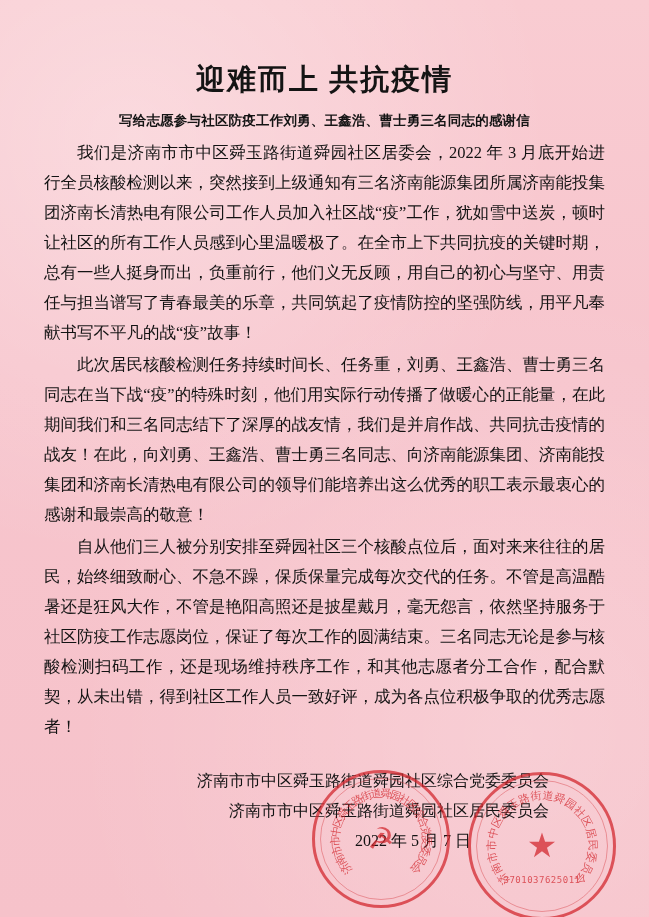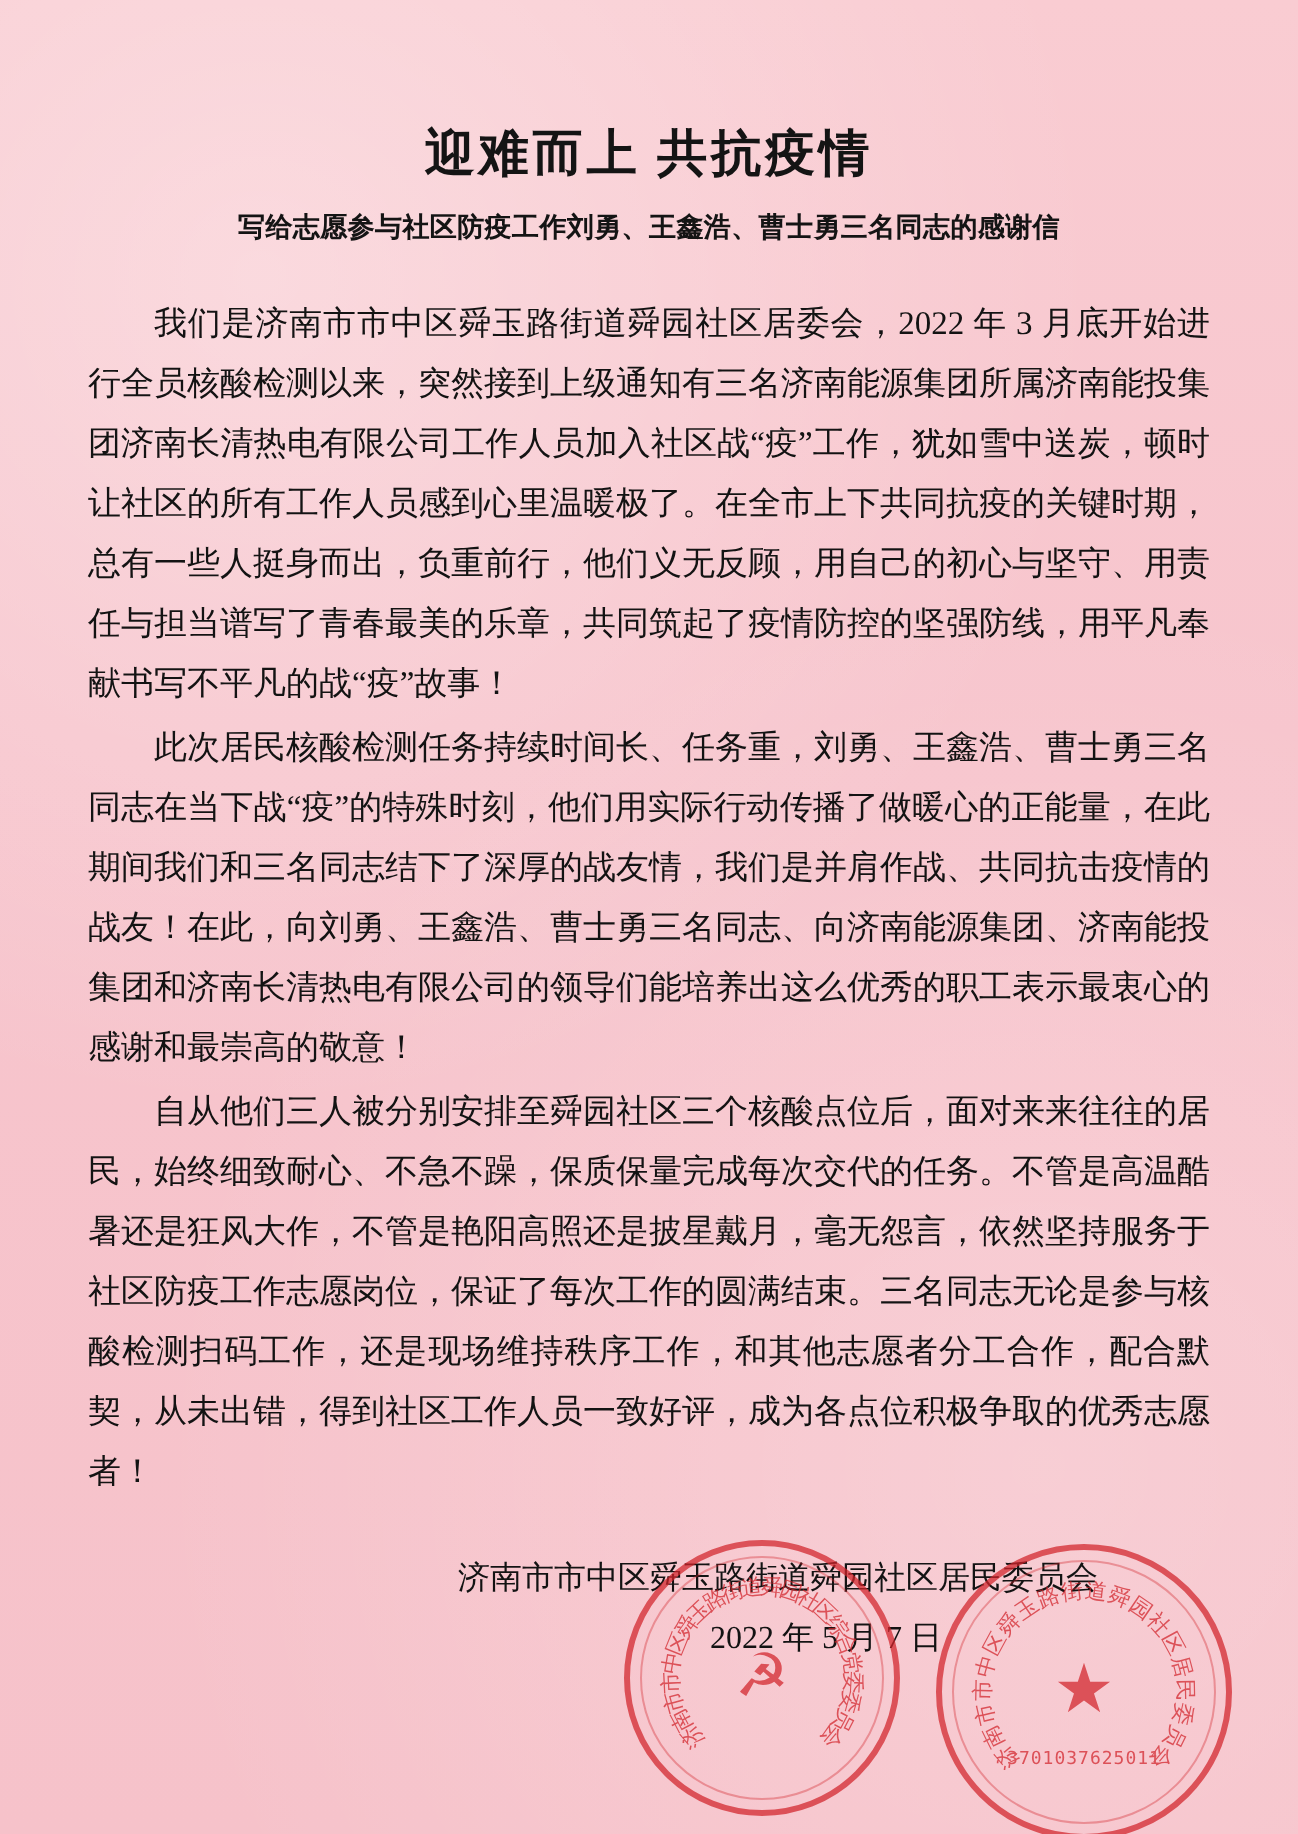--- a/index.html
+++ b/index.html
@@ -17,34 +17,34 @@
   .page {
     position: relative;
     width: 649px;
     height: 917px;
     background: linear-gradient(180deg, #f9ccd2 0%, #f7c5cd 40%, #f6c2ca 100%);
     box-sizing: border-box;
     padding: 44px 44px 0 44px;
   }
   .title {
     text-align: center;
-    font-size: 25px;
+    font-size: 29px;
     font-weight: bold;
     letter-spacing: 2px;
     color: #141414;
     margin-top: 16px;
     margin-bottom: 12px;
     font-family: "Liberation Serif", serif;
   }
   .subtitle {
     text-align: center;
     font-size: 13.5px;
     font-weight: bold;
     color: #141414;
-    margin-bottom: 24px;
+    margin-bottom: 8px;
     letter-spacing: 0.2px;
   }
   .body-text {
     font-size: 16.5px;
     line-height: 30px;
     color: #131313;
     text-align: justify;
     text-justify: inter-ideograph;
   }
   .para {
@@ -161,20 +161,21 @@
     <div class="title">迎难而上  共抗疫情</div>
     <div class="subtitle">写给志愿参与社区防疫工作刘勇、王鑫浩、曹士勇三名同志的感谢信</div>
 
     <div class="body-text">
       <p class="para">我们是济南市市中区舜玉路街道舜园社区居委会，2022 年 3 月底开始进行全员核酸检测以来，突然接到上级通知有三名济南能源集团所属济南能投集团济南长清热电有限公司工作人员加入社区战“疫”工作，犹如雪中送炭，顿时让社区的所有工作人员感到心里温暖极了。在全市上下共同抗疫的关键时期，总有一些人挺身而出，负重前行，他们义无反顾，用自己的初心与坚守、用责任与担当谱写了青春最美的乐章，共同筑起了疫情防控的坚强防线，用平凡奉献书写不平凡的战“疫”故事！</p>
       <p class="para">此次居民核酸检测任务持续时间长、任务重，刘勇、王鑫浩、曹士勇三名同志在当下战“疫”的特殊时刻，他们用实际行动传播了做暖心的正能量，在此期间我们和三名同志结下了深厚的战友情，我们是并肩作战、共同抗击疫情的战友！在此，向刘勇、王鑫浩、曹士勇三名同志、向济南能源集团、济南能投集团和济南长清热电有限公司的领导们能培养出这么优秀的职工表示最衷心的感谢和最崇高的敬意！</p>
       <p class="para">自从他们三人被分别安排至舜园社区三个核酸点位后，面对来来往往的居民，始终细致耐心、不急不躁，保质保量完成每次交代的任务。不管是高温酷暑还是狂风大作，不管是艳阳高照还是披星戴月，毫无怨言，依然坚持服务于社区防疫工作志愿岗位，保证了每次工作的圆满结束。三名同志无论是参与核酸检测扫码工作，还是现场维持秩序工作，和其他志愿者分工合作，配合默契，从未出错，得到社区工作人员一致好评，成为各点位积极争取的优秀志愿者！</p>
     </div>
 
     <div class="sign-block">
+      <div class="sign-line">济南市市中区舜玉路街道舜园社区综合党委委员会</div>
       <div class="sign-line">济南市市中区舜玉路街道舜园社区居民委员会</div>
       <div class="sign-line date-line">2022 年 5 月 7 日</div>
     </div>
   </div>
 
   <div class="stamp stamp-left">
     <div class="stamp-inner"></div>
     <div class="arc-text">
         <span style="transform: rotate(-130deg) translate(-50%, -53px);">济</span>
         <span style="transform: rotate(-117.619deg) translate(-50%, -53px);">南</span>

